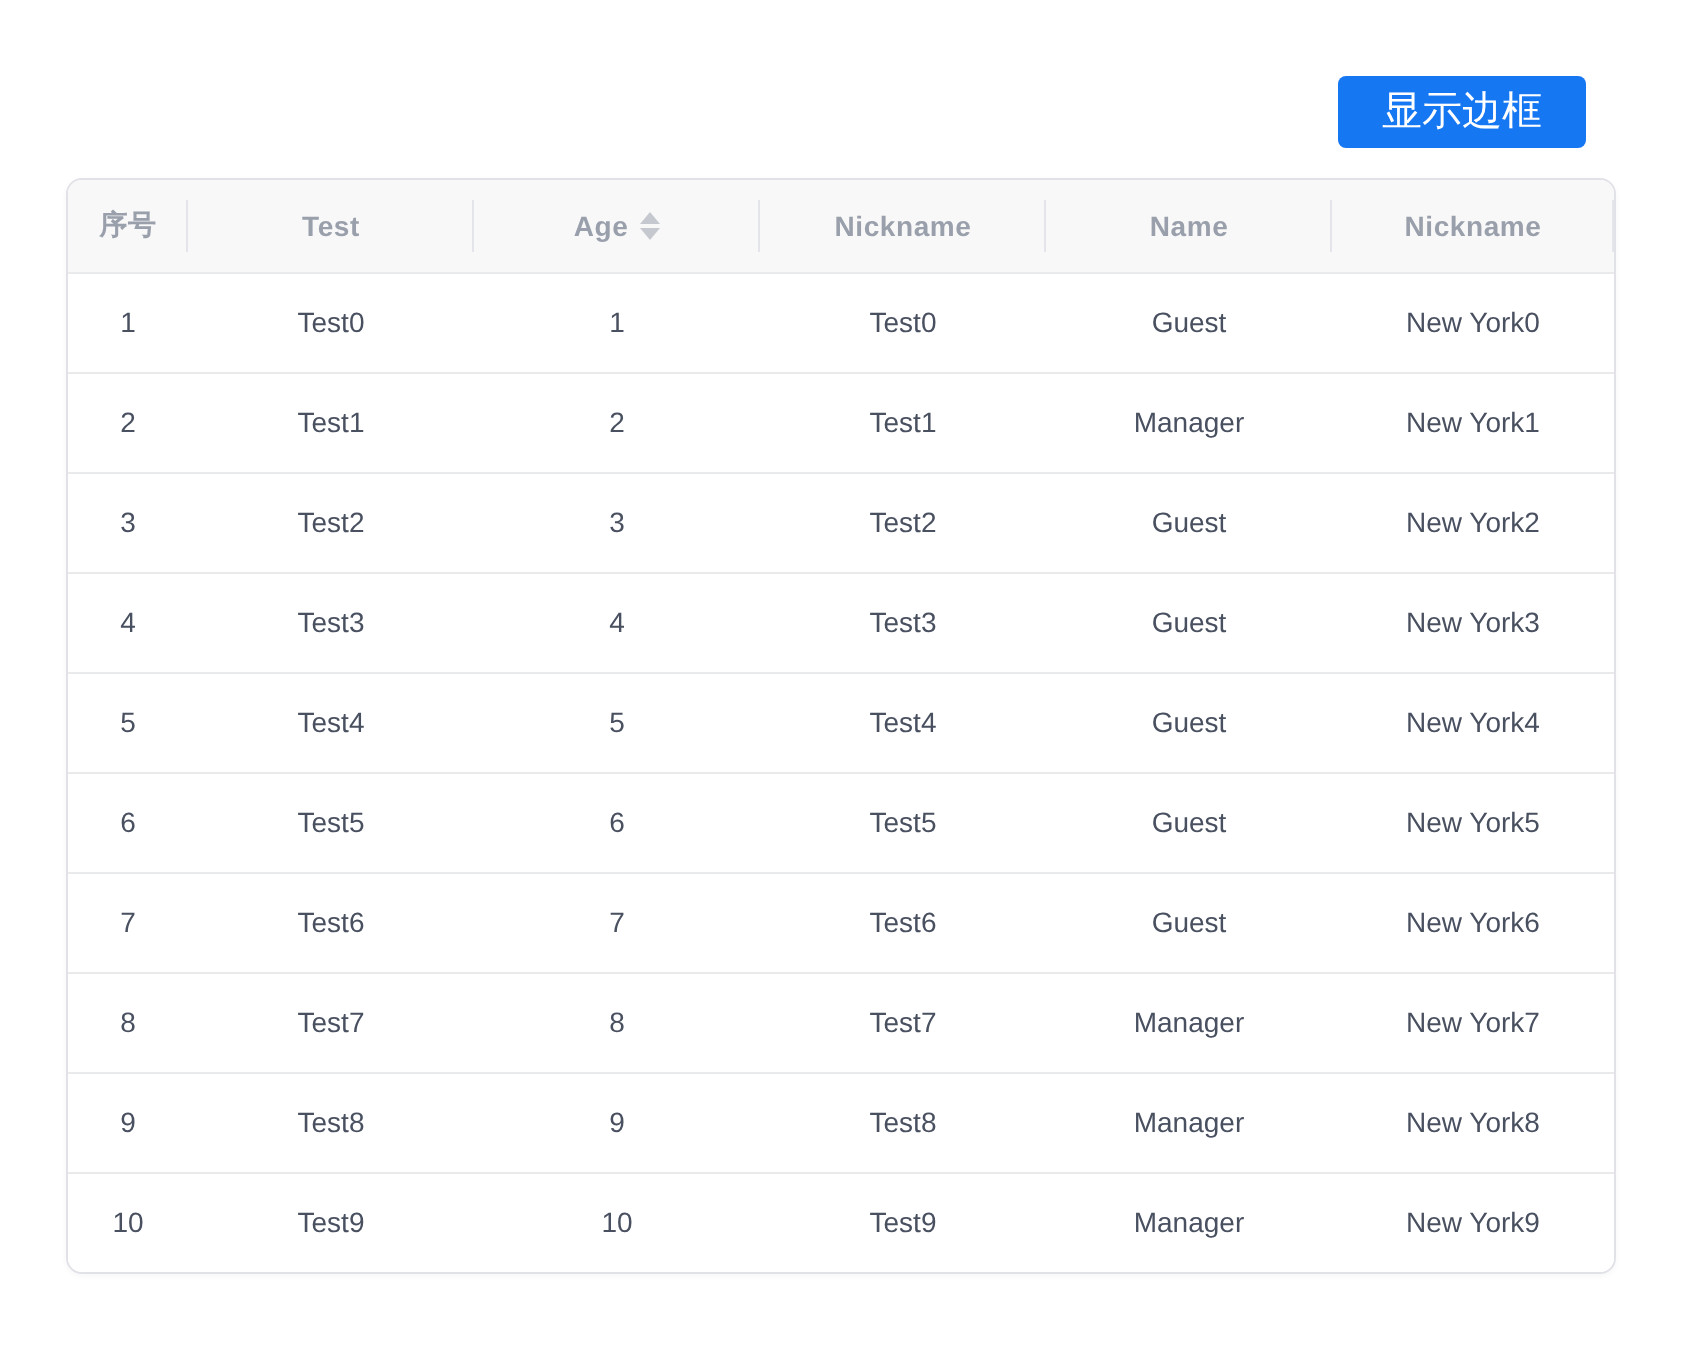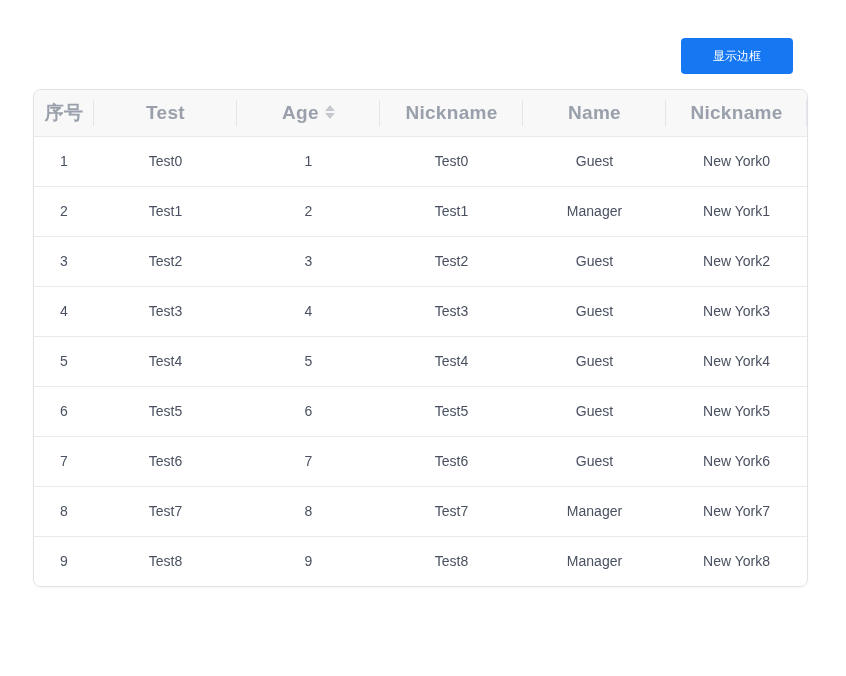--- a/index.html
+++ b/index.html
@@ -13,26 +13,26 @@
   
   .toolbar {
     position: absolute;
     top: 38px;
     right: 53px;
     display: flex;
     gap: 13px;
   }
   .btn {
     height: 36px;
-    padding: 0 32px;
+    padding: 0 22px;
     border: none;
     border-radius: 4px;
     background: #1677f3;
     color: #ffffff;
-    font-size: 12px;
+    font-size: 20px;
     font-family: inherit;
     line-height: 36px;
     cursor: pointer;
     white-space: nowrap;
   }
   
   .table-wrap {
     position: absolute;
     left: 33px;
     top: 89px;
@@ -45,21 +45,21 @@
   }
   table {
     width: 100%;
     border-collapse: collapse;
     table-layout: fixed;
   }
   thead tr { height: 46px; }
   th {
     background: #f8f8f9;
     color: #9aa0ab;
-    font-size: 19px;
+    font-size: 14px;
     font-weight: 700;
     text-align: center;
     position: relative;
     border-bottom: 1px solid #e8eaec;
     letter-spacing: 0.3px;
   }
   th.has-divider::after {
     content: "";
     position: absolute;
     right: 0;
@@ -197,15 +197,23 @@
           <td>New York7</td>
         </tr>
         <tr>
           <td>9</td>
           <td>Test8</td>
           <td>9</td>
           <td>Test8</td>
           <td>Manager</td>
           <td>New York8</td>
         </tr>
+        <tr>
+          <td>10</td>
+          <td>Test9</td>
+          <td>10</td>
+          <td>Test9</td>
+          <td>Manager</td>
+          <td>New York9</td>
+        </tr>
       </tbody>
   </table>
 </div>
 
 </body></html>

